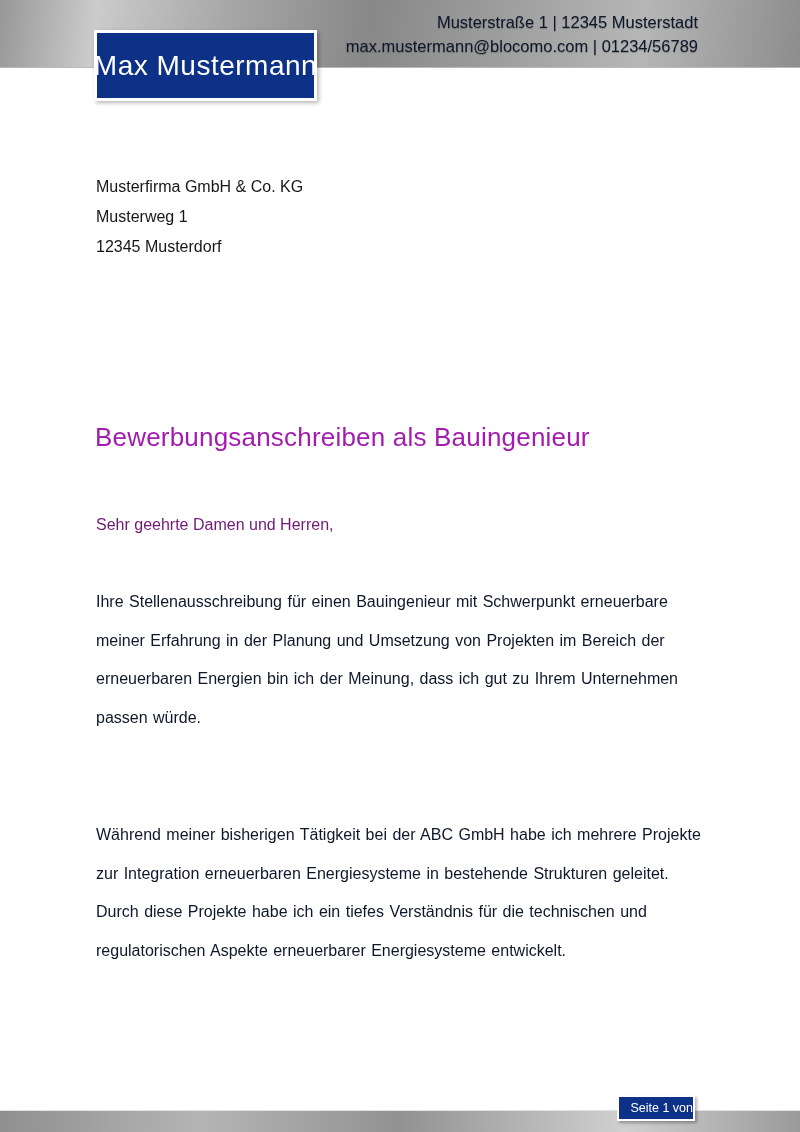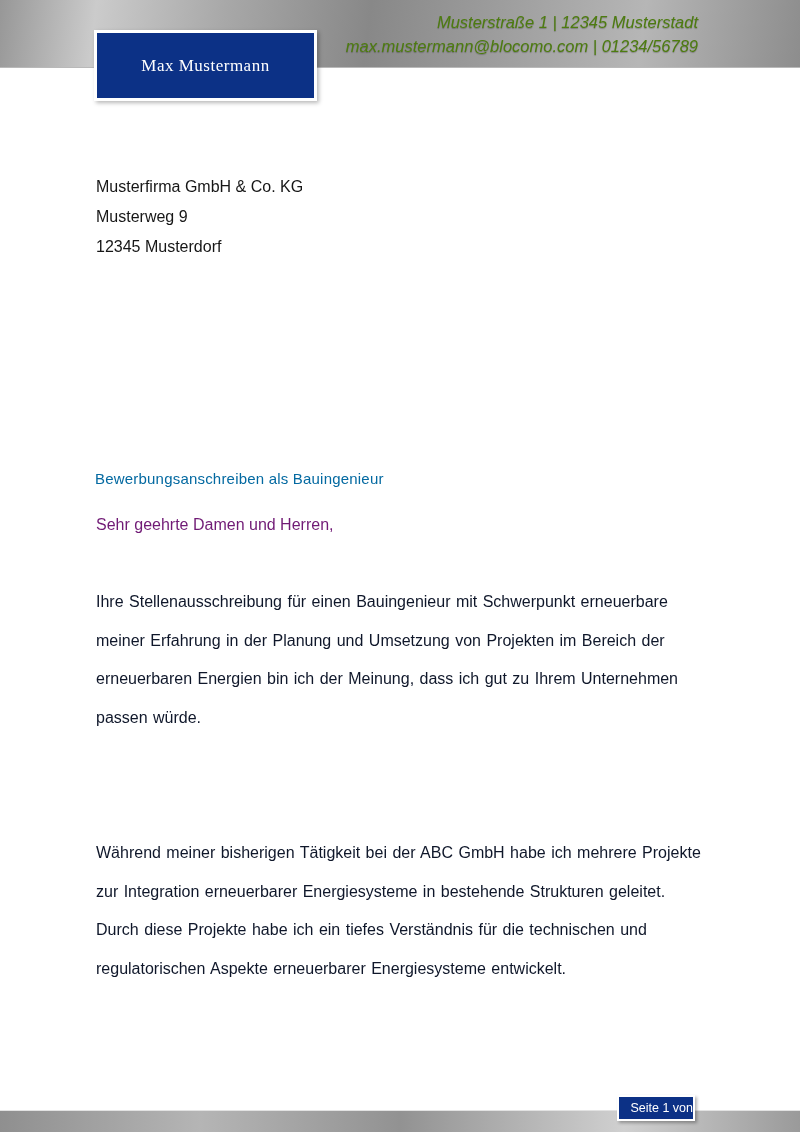--- a/index.html
+++ b/index.html
@@ -27,46 +27,44 @@
     background: linear-gradient(97deg,
       #979797 0%, #cbcbcb 12%, #a8a8a8 28%, #888888 46%,
       #9d9d9d 62%, #b6b6b6 80%, #8d8d8d 100%);
     border-bottom: 1px solid #b9b9b9;
   }
   .contact-block {
     position: absolute;
     top: 11px;
     right: 102px;
     text-align: right;
-    color: #4d7c0f;
+    color: #0f172a;
     font-size: 16.5px;
     line-height: 23.5px;
     text-shadow: 0 1px 1px rgba(0,0,0,0.25);
     white-space: nowrap;
-    font-style: italic;
   }
   .name-box {
     position: absolute;
     left: 94px;
     top: 30px;
     width: 217px;
     height: 65px;
     background: #0c3186;
     border: 3px solid #ffffff;
     box-shadow: 2px 2px 4px rgba(0,0,0,0.28);
     display: flex;
     align-items: center;
     justify-content: center;
   }
   .name-box .name-text {
     color: #ffffff;
-    font-size: 17px;
+    font-size: 28px;
     letter-spacing: 0.5px;
     white-space: nowrap;
-    font-family: Liberation Serif, serif;
   }
 
   
   .recipient-block {
     position: absolute;
     left: 96px;
     top: 172px;
     font-size: 16px;
     line-height: 30px;
     color: #161616;
@@ -77,46 +75,45 @@
     right: 95px;
     font-size: 16px;
     line-height: 20px;
     color: #161616;
     white-space: nowrap;
   }
   .subject-line {
     position: absolute;
     left: 95px;
     top: 422px;
-    font-size: 15px;
+    font-size: 26px;
     font-weight: 500;
     letter-spacing: 0.2px;
-    color: #0369a1;
+    color: #a21caf;
     white-space: nowrap;
-    margin-top: 48px;
   }
   .salutation {
     position: absolute;
     left: 96px;
     top: 506px;
     font-size: 16px;
     line-height: 38.5px;
     color: #701a75;
   }
   .paragraph {
     position: absolute;
     left: 96px;
     font-size: 16px;
     line-height: 38.5px;
     color: #0f172a;
     word-spacing: 1px;
     white-space: nowrap;
   }
   .paragraph-1 { top: 583px; }
-  .paragraph-2 { top: 834px; }
+  .paragraph-2 { top: 816px; }
 
   
   .footer-band {
     position: absolute;
     left: 0;
     bottom: 0;
     width: 800px;
     height: 21px;
     background: linear-gradient(90deg,
       #8f8f8f 0%, #b5b5b5 25%, #929292 50%, #d0d0d0 78%, #9a9a9a 100%);
@@ -152,39 +149,39 @@
     <div>Musterstraße 1 | 12345 Musterstadt</div>
     <div>max.mustermann@blocomo.com | 01234/56789</div>
   </div>
 
   <div class="name-box">
     <span class="name-text">Max Mustermann</span>
   </div>
 
   <div class="recipient-block">
       <div>Musterfirma GmbH &amp; Co. KG</div>
-      <div>Musterweg 9</div>
+      <div>Musterweg 1</div>
       <div>12345 Musterdorf</div>
     </div>
 
 
   <div class="subject-line">Bewerbungsanschreiben als Bauingenieur</div>
 
   <div class="salutation">Sehr geehrte Damen und Herren,</div>
 
   <div class="paragraph paragraph-1">
       <div>Ihre Stellenausschreibung für einen Bauingenieur mit Schwerpunkt erneuerbare</div>
       <div>meiner Erfahrung in der Planung und Umsetzung von Projekten im Bereich der</div>
       <div>erneuerbaren Energien bin ich der Meinung, dass ich gut zu Ihrem Unternehmen</div>
       <div>passen würde.</div>
     </div>
 
   <div class="paragraph paragraph-2">
       <div>Während meiner bisherigen Tätigkeit bei der ABC GmbH habe ich mehrere Projekte</div>
-      <div>zur Integration erneuerbarer Energiesysteme in bestehende Strukturen geleitet.</div>
+      <div>zur Integration erneuerbaren Energiesysteme in bestehende Strukturen geleitet.</div>
       <div>Durch diese Projekte habe ich ein tiefes Verständnis für die technischen und</div>
       <div>regulatorischen Aspekte erneuerbarer Energiesysteme entwickelt.</div>
     </div>
 
   <div class="footer-band"></div>
 
   <div class="page-box">
     <span class="page-text">Seite 1 von</span>
   </div>
 

